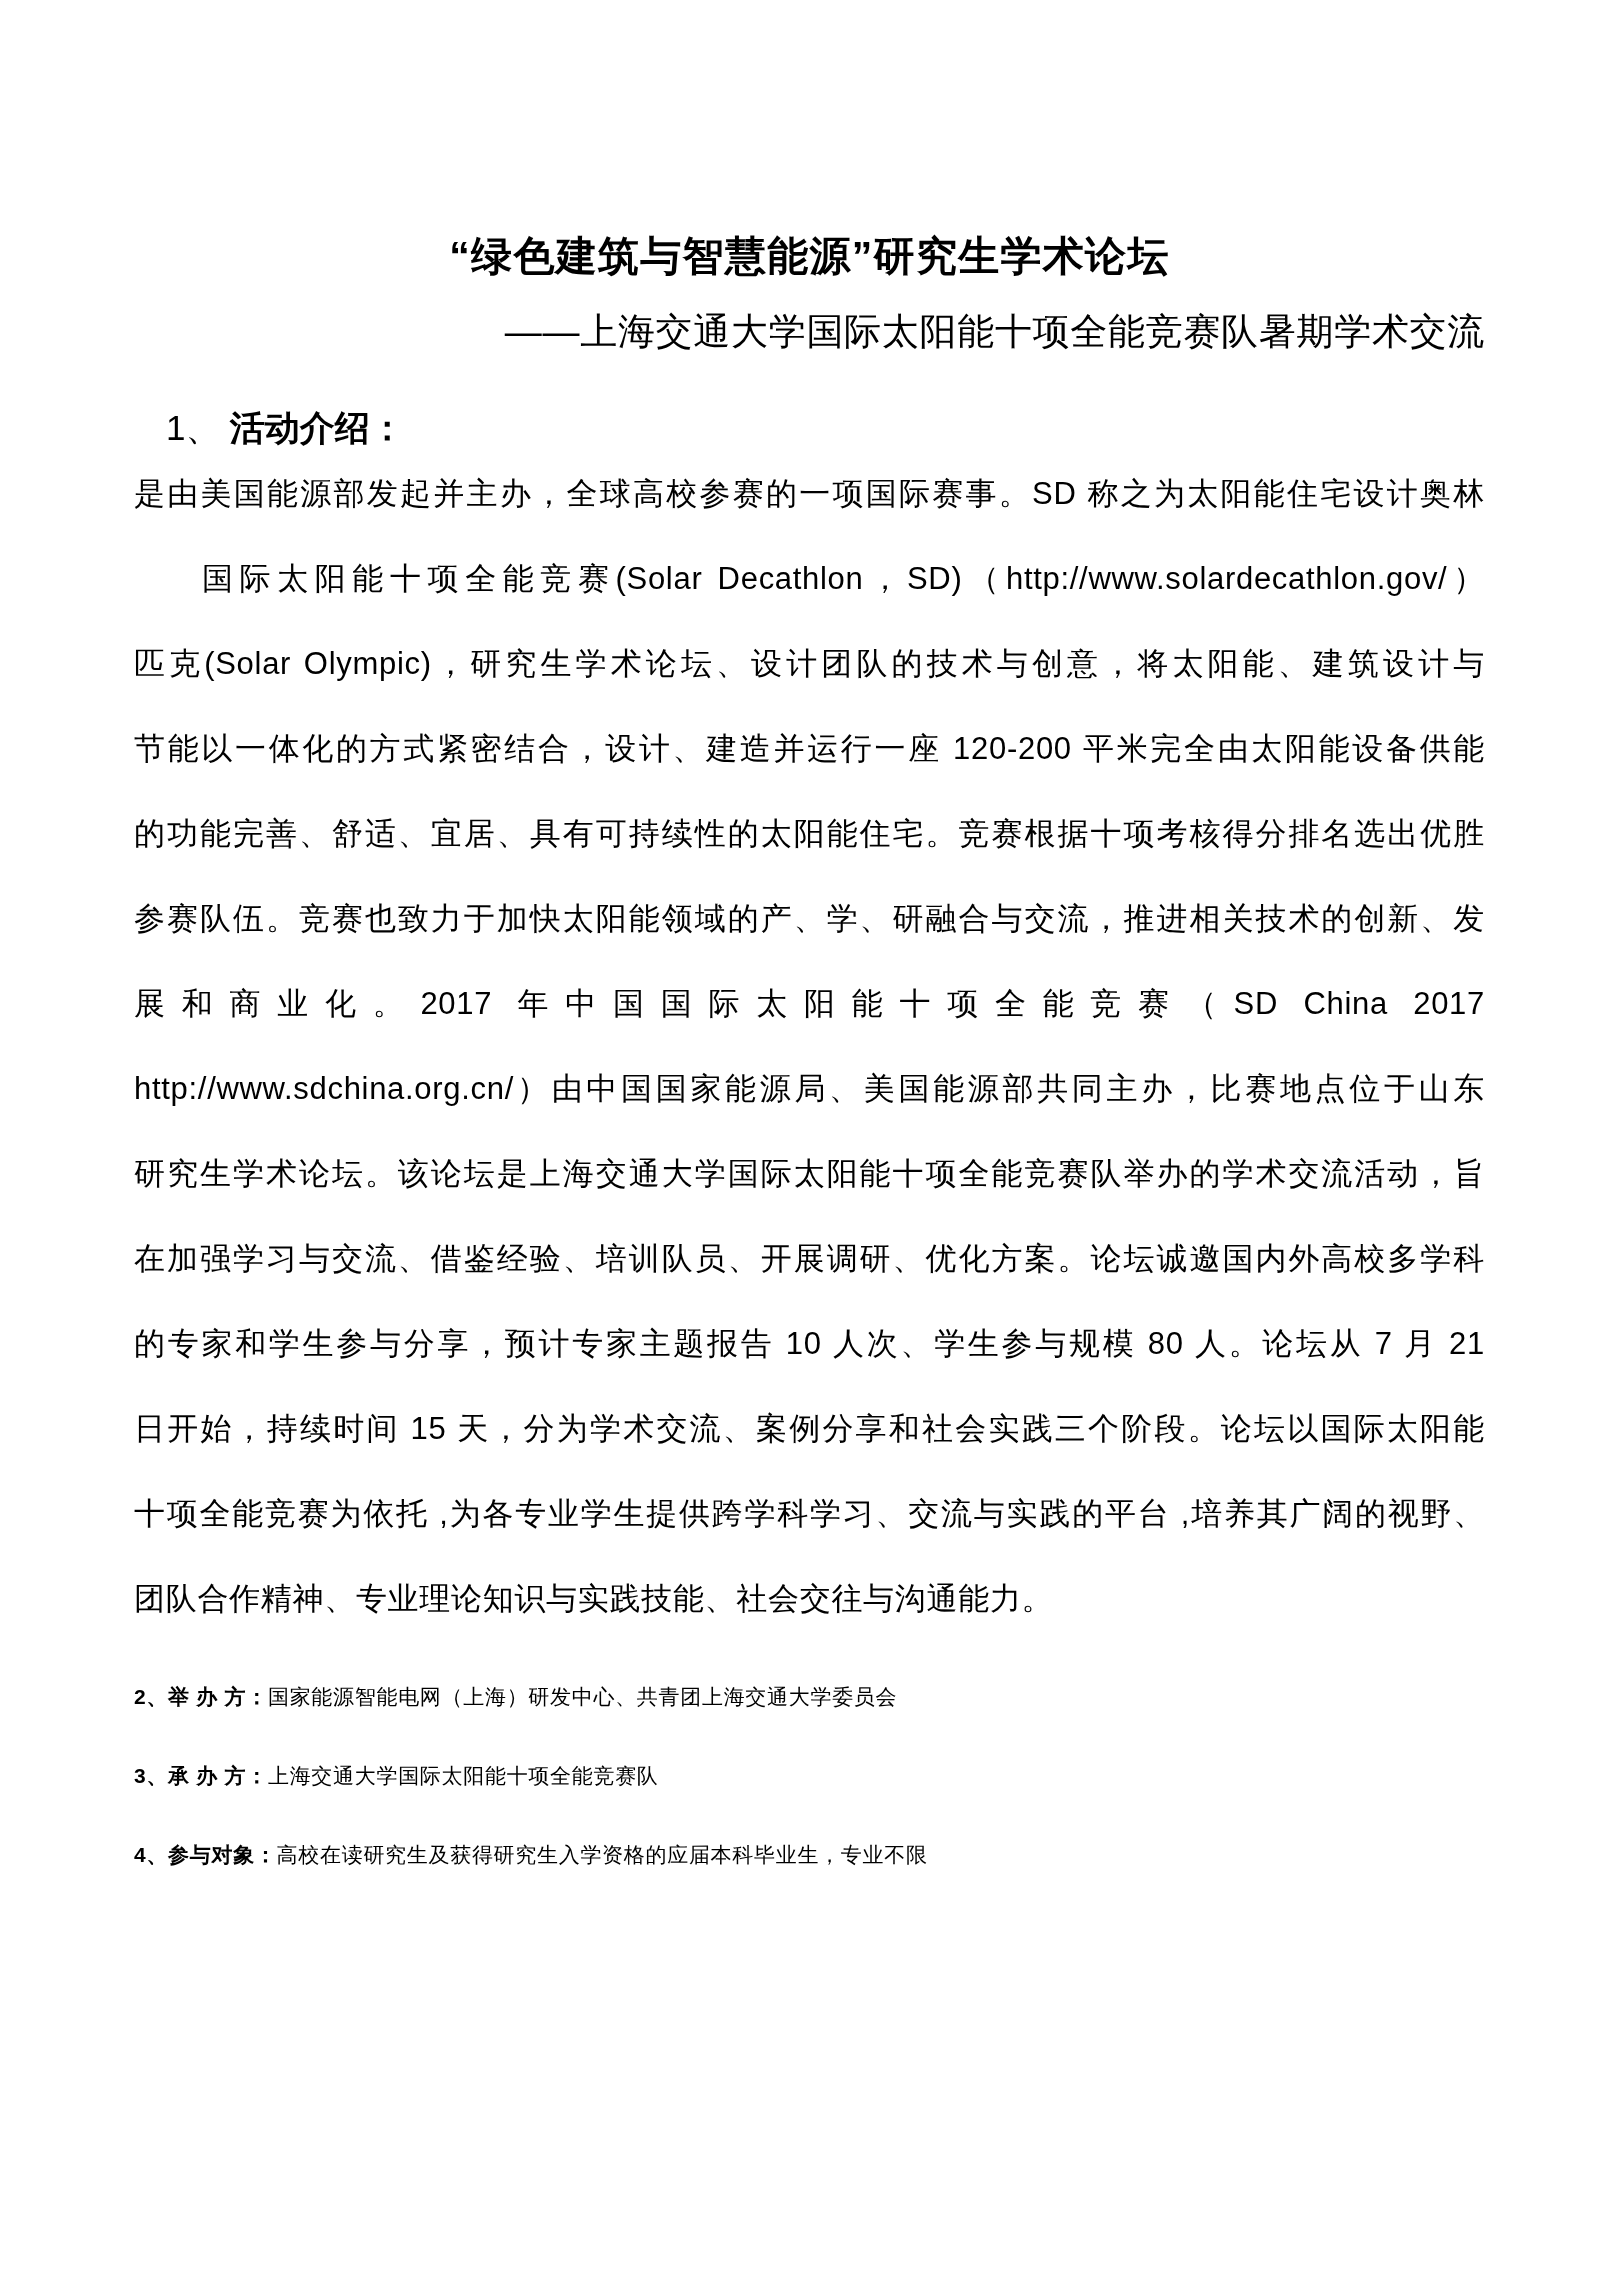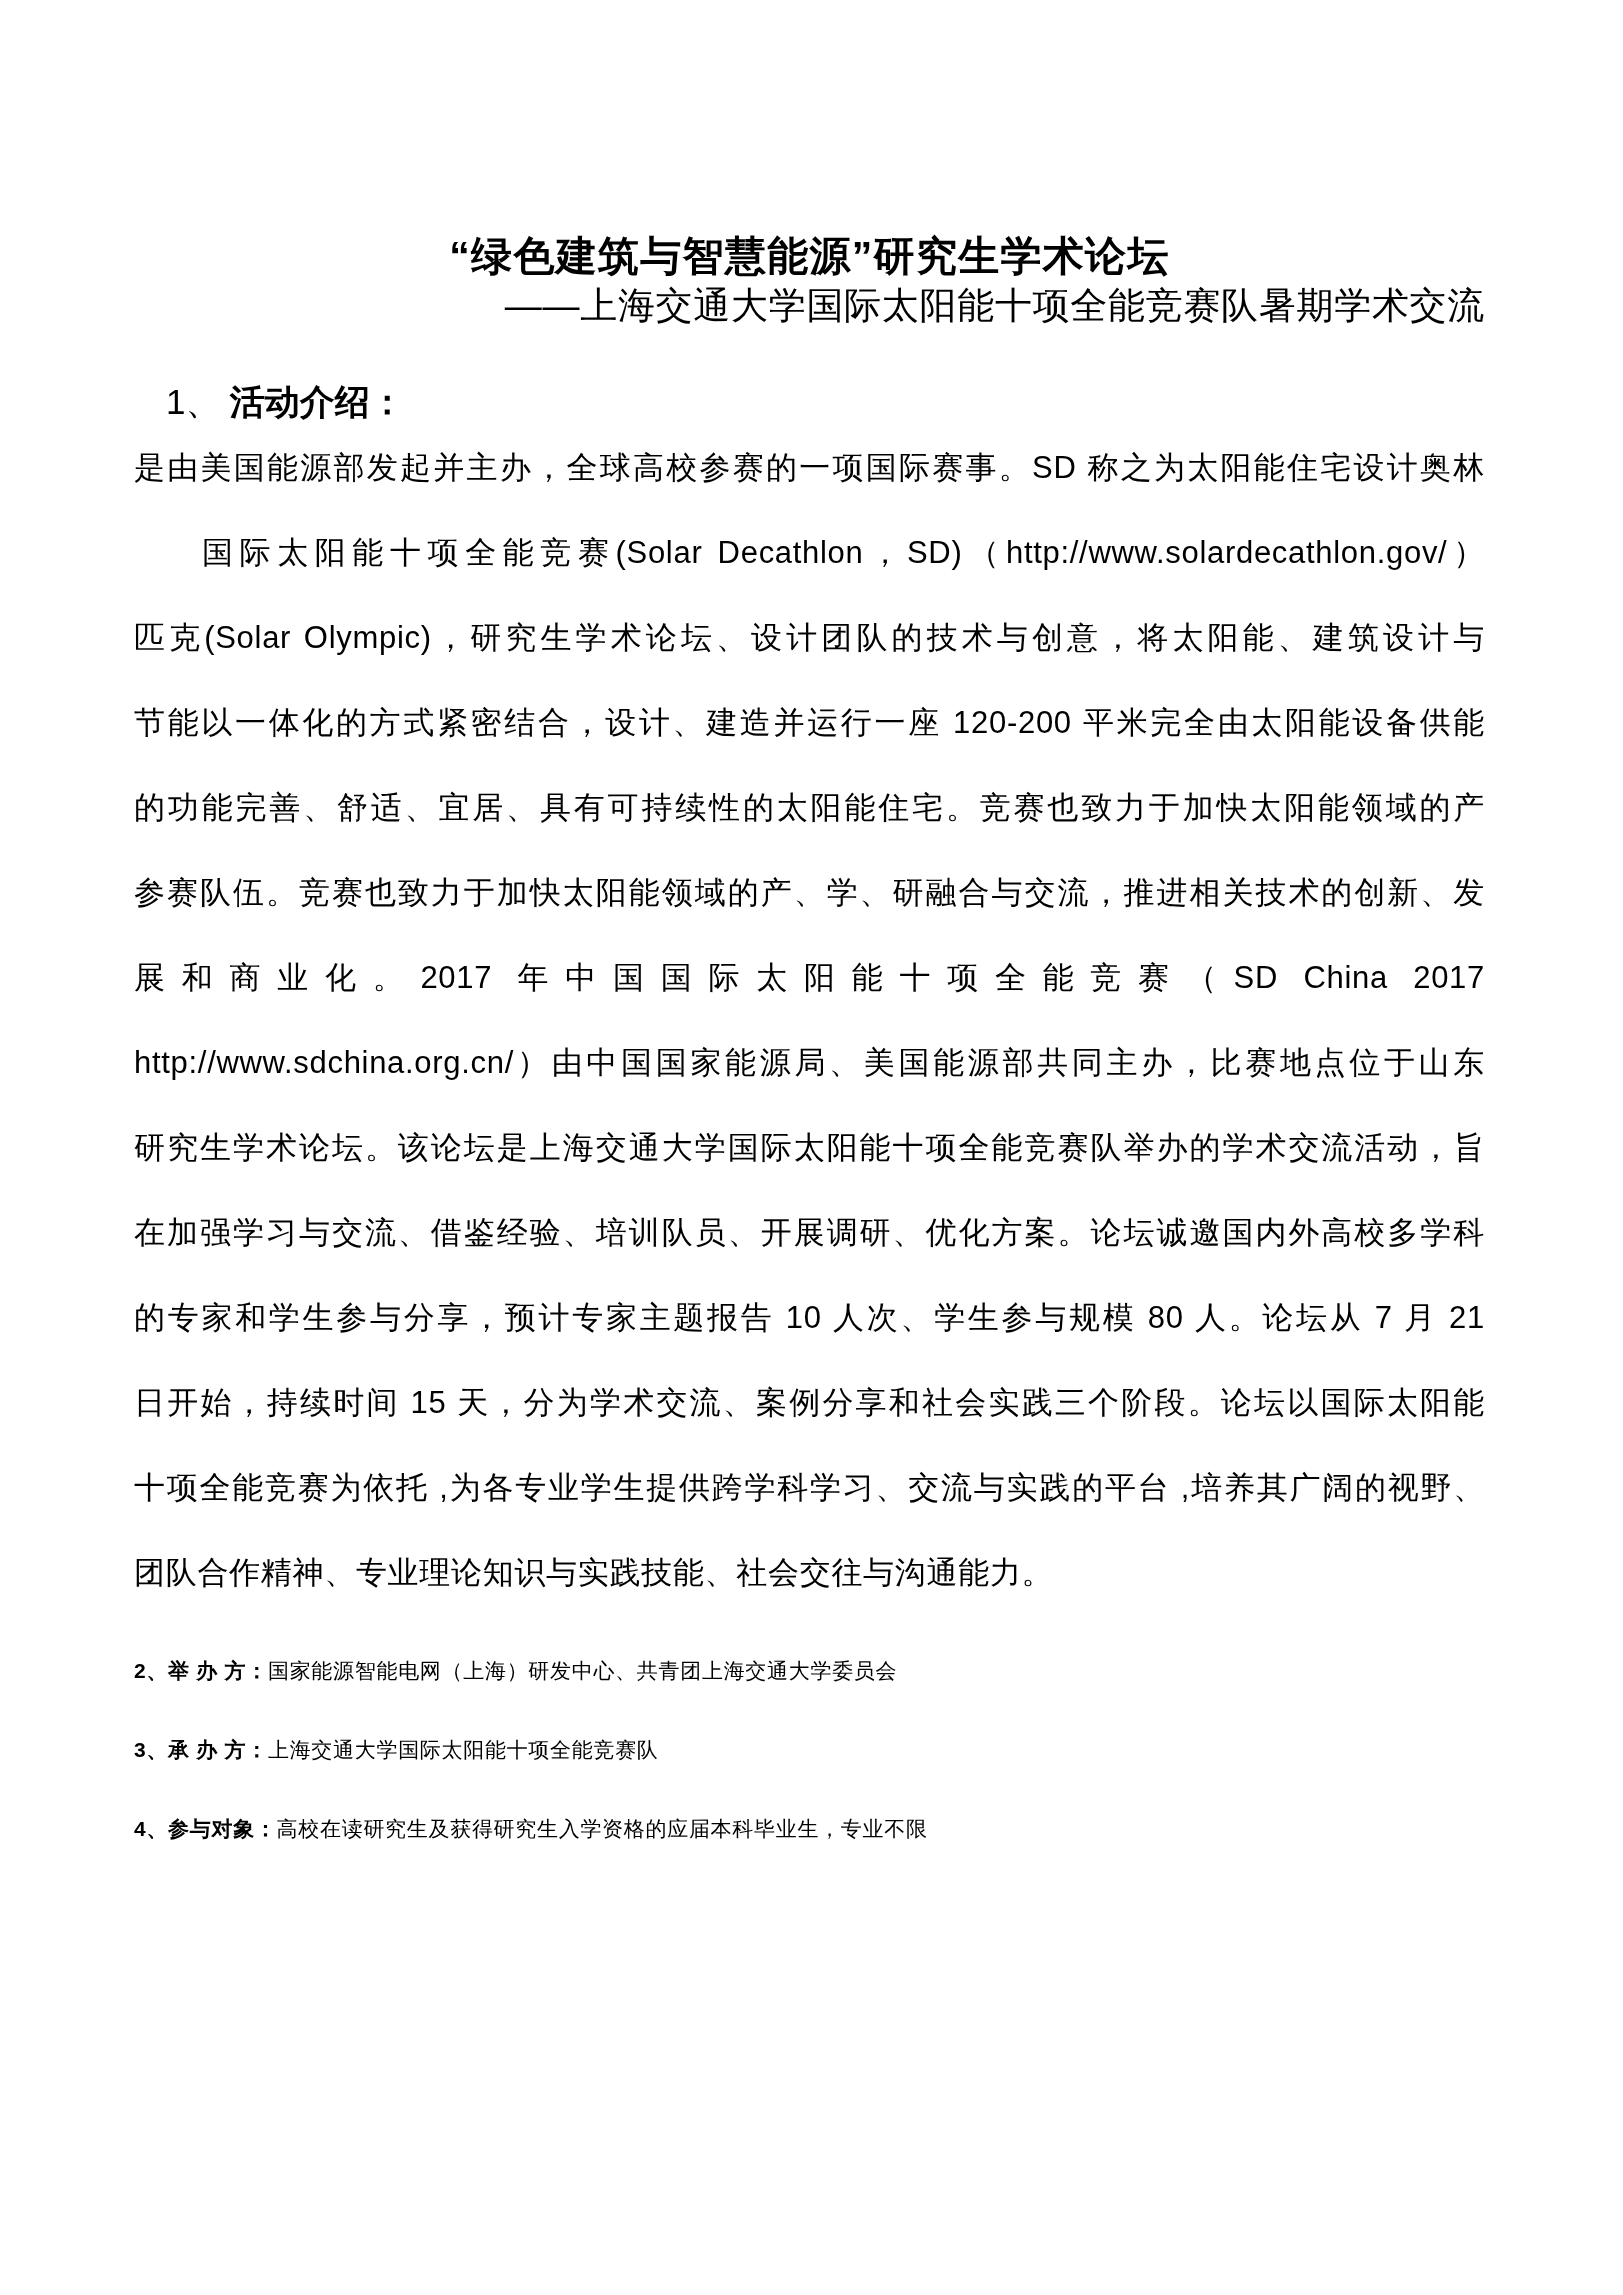--- a/index.html
+++ b/index.html
@@ -20,20 +20,21 @@
   }
   .doc-title {
     margin-top: 230px;
     font-size: 41px;
     line-height: 52px;
     font-weight: bold;
     text-align: center;
     letter-spacing: 1.3px;
   }
   .doc-subtitle {
+    margin-top: 26px;
     font-size: 37px;
     line-height: 47px;
     text-align: right;
     letter-spacing: 0.7px;
   }
   .h1line {
     margin-top: 50px;
     font-size: 35px;
     line-height: 46px;
     margin-left: 32px;
@@ -77,21 +78,21 @@
 
   <div class="h1line">
     <span class="num">1、</span><span class="bold">活动介绍：</span>
   </div>
 
   <div class="para">
       <div class="bline">是由美国能源部发起并主办，全球高校参赛的一项国际赛事。SD 称之为太阳能住宅设计奥林</div>
       <div class="bline first">国际太阳能十项全能竞赛(Solar Decathlon，SD)（http://www.solardecathlon.gov/）</div>
       <div class="bline">匹克(Solar Olympic)，研究生学术论坛、设计团队的技术与创意，将太阳能、建筑设计与</div>
       <div class="bline">节能以一体化的方式紧密结合，设计、建造并运行一座 120-200 平米完全由太阳能设备供能</div>
-      <div class="bline">的功能完善、舒适、宜居、具有可持续性的太阳能住宅。竞赛也致力于加快太阳能领域的产</div>
+      <div class="bline">的功能完善、舒适、宜居、具有可持续性的太阳能住宅。竞赛根据十项考核得分排名选出优胜</div>
       <div class="bline">参赛队伍。竞赛也致力于加快太阳能领域的产、学、研融合与交流，推进相关技术的创新、发</div>
       <div class="bline">展和商业化。2017 年中国国际太阳能十项全能竞赛（SD China 2017</div>
       <div class="bline">http://www.sdchina.org.cn/）由中国国家能源局、美国能源部共同主办，比赛地点位于山东</div>
     </div>
 
   <div class="para">
       <div class="bline">研究生学术论坛。该论坛是上海交通大学国际太阳能十项全能竞赛队举办的学术交流活动，旨</div>
       <div class="bline">在加强学习与交流、借鉴经验、培训队员、开展调研、优化方案。论坛诚邀国内外高校多学科</div>
       <div class="bline">的专家和学生参与分享，预计专家主题报告 10 人次、学生参与规模 80 人。论坛从 7 月 21</div>
       <div class="bline">日开始，持续时间 15 天，分为学术交流、案例分享和社会实践三个阶段。论坛以国际太阳能</div>

